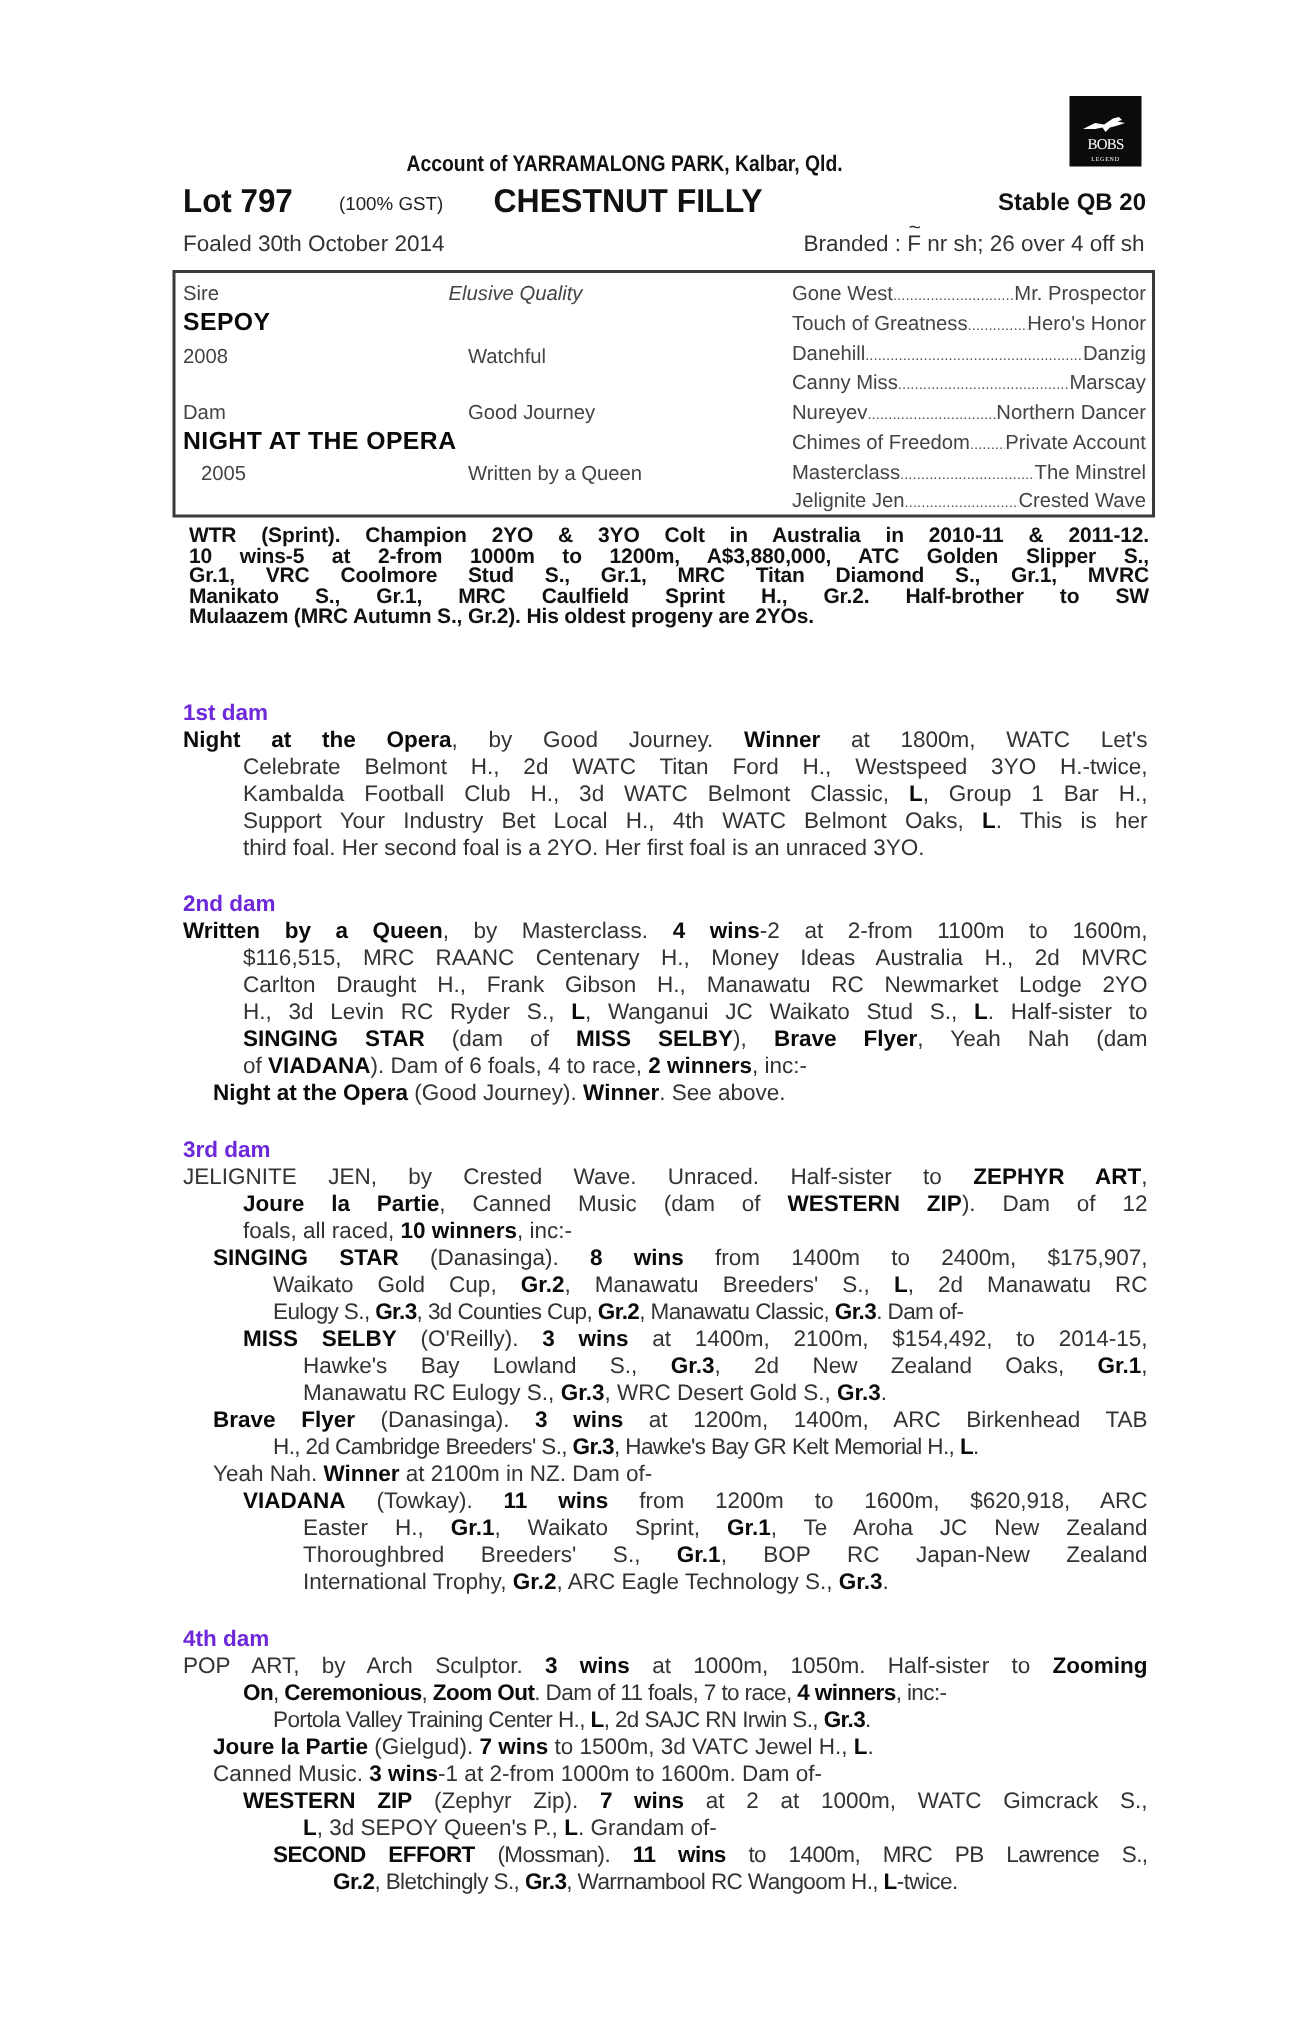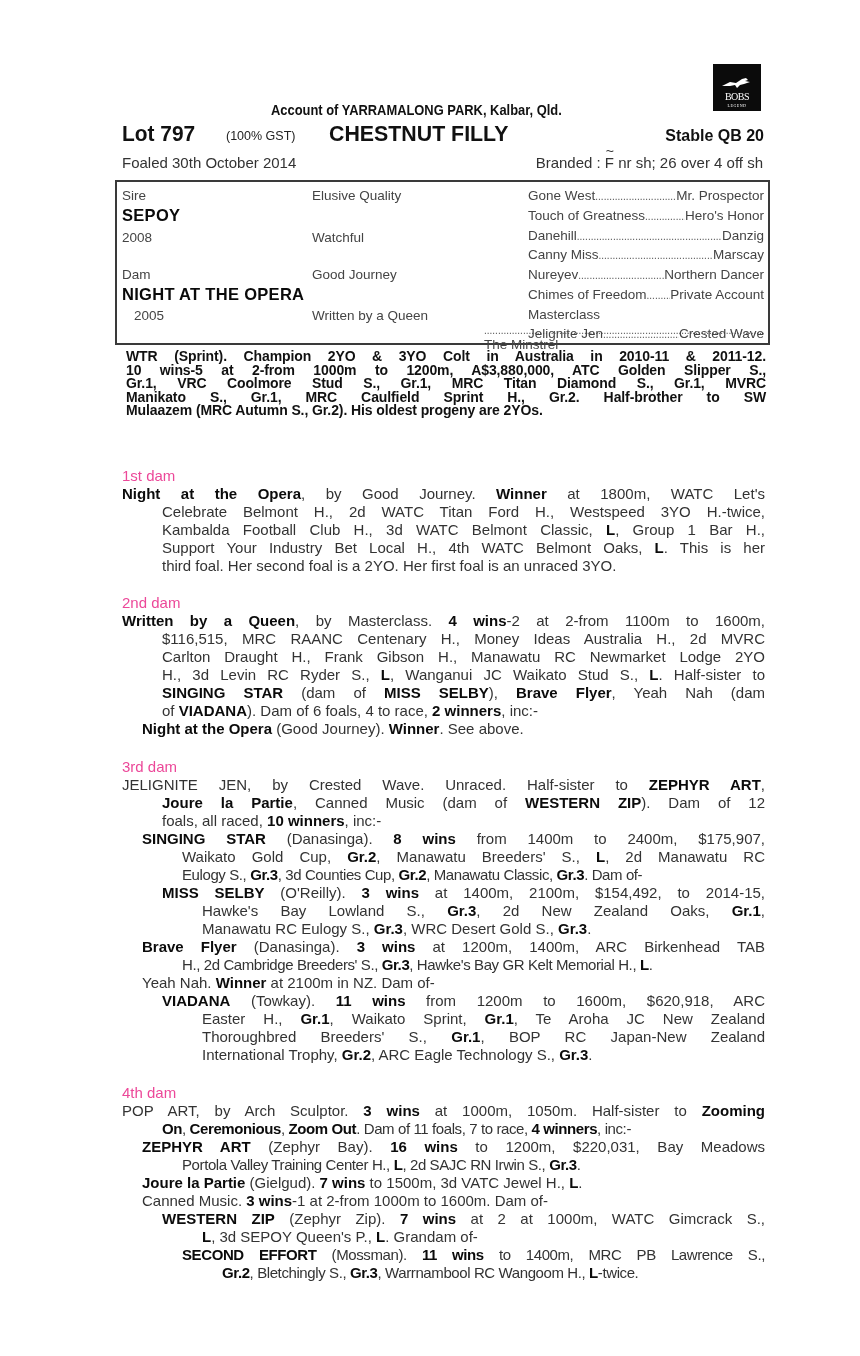--- a/index.html
+++ b/index.html
@@ -23,21 +23,21 @@
   .ped .big { font-weight:bold; font-size:16.5px; color:#0a0a0a; letter-spacing:0.3px; }
   .ped .g { left:367px; width:280px; display:flex; }
   .ped .g .l { white-space:nowrap;margin-left:44px; }
   .ped .g .dots { flex:1; overflow:hidden; white-space:nowrap; color:#555; letter-spacing:0; }
   .ped .g .dots::after { content:"........................................................................................................"; font-size:10px; }
   .ped .g .r { white-space:nowrap; }
   .sire-note { position:absolute; left:126px; top:350px; width:640px; font-weight:bold; font-size:14px; line-height:13.6px; text-align:justify; text-align-last:left; transform:scaleX(1.0); letter-spacing:-0.1px; }
   .sire-note span { display:block; text-align:justify; text-align-last:justify; }
   .sire-note span.last { text-align-last:left; }
   .section { position:absolute; left:122px; width:643px; font-size:15px; line-height:18px; color:#333; }
-  .section h3 { margin:0; font-size:15px; font-weight:normal; color:#ec4899; line-height:18px; }
+  .section h3 { margin:0; font-size:15px; font-weight:bold; color:#6d28d9; line-height:18px; }
   .line { display:block; white-space:nowrap; text-align:justify; text-align-last:justify; }
   .line.end { text-align-last:left; }
   b { color:#0b0b0b; }
   .i1 { padding-left:40px; }
   .i0b { padding-left:20px; }
   .i2 { padding-left:60px; }
   .i3 { padding-left:40px; }
   .i4 { padding-left:80px; }
   .tight { letter-spacing:-0.4px; }
 </style>
@@ -68,21 +68,21 @@
 </div>
 
 <div class="ped">
   <div class="cell" style="left:5px;top:6px;">Sire</div>
   <div class="cell big" style="left:5px;top:24px;">SEPOY</div>
   <div class="cell" style="left:5px;top:48px;">2008</div>
   <div class="cell" style="left:5px;top:85px;">Dam</div>
   <div class="cell big" style="left:5px;top:103px;">NIGHT AT THE OPERA</div>
   <div class="cell" style="left:17px;top:126px;">2005</div>
 
-  <div class="cell" style="left:195px;top:6px;">Elusive Quality</div>
+  <div class="cell" style="left:182px;top:6px;font-style:italic;">Elusive Quality</div>
   <div class="cell" style="left:195px;top:48px;">Watchful</div>
   <div class="cell" style="left:195px;top:85px;">Good Journey</div>
   <div class="cell" style="left:195px;top:126px;">Written by a Queen</div>
 
   <div class="cell g" style="top:6px;">
       <span class="l">Gone West</span>
       <span class="dots"></span>
       <span class="r">Mr. Prospector</span>
     </div>
   <div class="cell g" style="top:26px;">
@@ -103,21 +103,21 @@
   <div class="cell g" style="top:85px;">
       <span class="l">Nureyev</span>
       <span class="dots"></span>
       <span class="r">Northern Dancer</span>
     </div>
   <div class="cell g" style="top:105px;">
       <span class="l">Chimes of Freedom</span>
       <span class="dots"></span>
       <span class="r">Private Account</span>
     </div>
-  <div class="cell g" style="top:125px;flex-direction:column;">
+  <div class="cell g" style="top:125px;">
       <span class="l">Masterclass</span>
       <span class="dots"></span>
       <span class="r">The Minstrel</span>
     </div>
   <div class="cell g" style="top:144px;">
       <span class="l">Jelignite Jen</span>
       <span class="dots"></span>
       <span class="r">Crested Wave</span>
     </div>
 </div>
@@ -167,21 +167,20 @@
   <span class="line i3" style="white-space: normal; height: 18px; overflow: visible;"><b>VIADANA</b><span> (Towkay). </span><b>11 wins</b><span> from 1200m to 1600m, $620,918, ARC</span></span>
   <span class="line i4" style="white-space: normal; height: 18px; overflow: visible;"><span>Easter H., </span><b>Gr.1</b><span>, Waikato Sprint, </span><b>Gr.1</b><span>, Te Aroha JC New Zealand</span></span>
   <span class="line i4" style="white-space: normal; height: 18px; overflow: visible;"><span>Thoroughbred Breeders' S., </span><b>Gr.1</b><span>, BOP RC Japan-New Zealand</span></span>
   <span class="line i4 end"><span>International Trophy, </span><b>Gr.2</b><span>, ARC Eagle Technology S., </span><b>Gr.3</b><span>.</span></span>
 </div>
 
 <div class="section" style="top:1084px;">
   <h3>4th dam</h3>
   <span class="line" style="white-space: normal; height: 18px; overflow: visible;"><span>POP ART, by Arch Sculptor. </span><b>3 wins</b><span> at 1000m, 1050m. Half-sister to </span><b>Zooming</b></span>
   <span class="line i1 end tight"><b>On</b><span>, </span><b>Ceremonious</b><span>, </span><b>Zoom Out</b><span>. Dam of 11 foals, 7 to race, </span><b>4 winners</b><span>, inc:-</span></span>
-  <span class="line i0b" style="white-space: normal; height: 18px; overflow: visible;"><b>ZEPHYR ART</b><span> (Zephyr Bay). </span><b>16 wins</b><span> to 1200m, $220,031, Bay Meadows</span></span>
   <span class="line i2 end tight"><span>Portola Valley Training Center H., </span><b>L</b><span>, 2d SAJC RN Irwin S., </span><b>Gr.3</b><span>.</span></span>
   <span class="line i0b end"><b>Joure la Partie</b><span> (Gielgud). </span><b>7 wins</b><span> to 1500m, 3d VATC Jewel H., </span><b>L</b><span>.</span></span>
   <span class="line i0b end"><span>Canned Music. </span><b>3 wins</b><span>-1 at 2-from 1000m to 1600m. Dam of-</span></span>
   <span class="line i3" style="white-space: normal; height: 18px; overflow: visible;"><b>WESTERN ZIP</b><span> (Zephyr Zip). </span><b>7 wins</b><span> at 2 at 1000m, WATC Gimcrack S.,</span></span>
   <span class="line i4 end"><b>L</b><span>, 3d SEPOY Queen's P., </span><b>L</b><span>. Grandam of-</span></span>
   <span class="line i2 tight" style="padding-left: 60px; white-space: normal; height: 18px; overflow: visible;"><b>SECOND EFFORT</b><span> (Mossman). </span><b>11 wins</b><span> to 1400m, MRC PB Lawrence S.,</span></span>
   <span class="line end tight" style="padding-left:100px;"><b>Gr.2</b><span>, Bletchingly S., </span><b>Gr.3</b><span>, Warrnambool RC Wangoom H., </span><b>L</b><span>-twice.</span></span>
 </div>
 
 </body></html>

